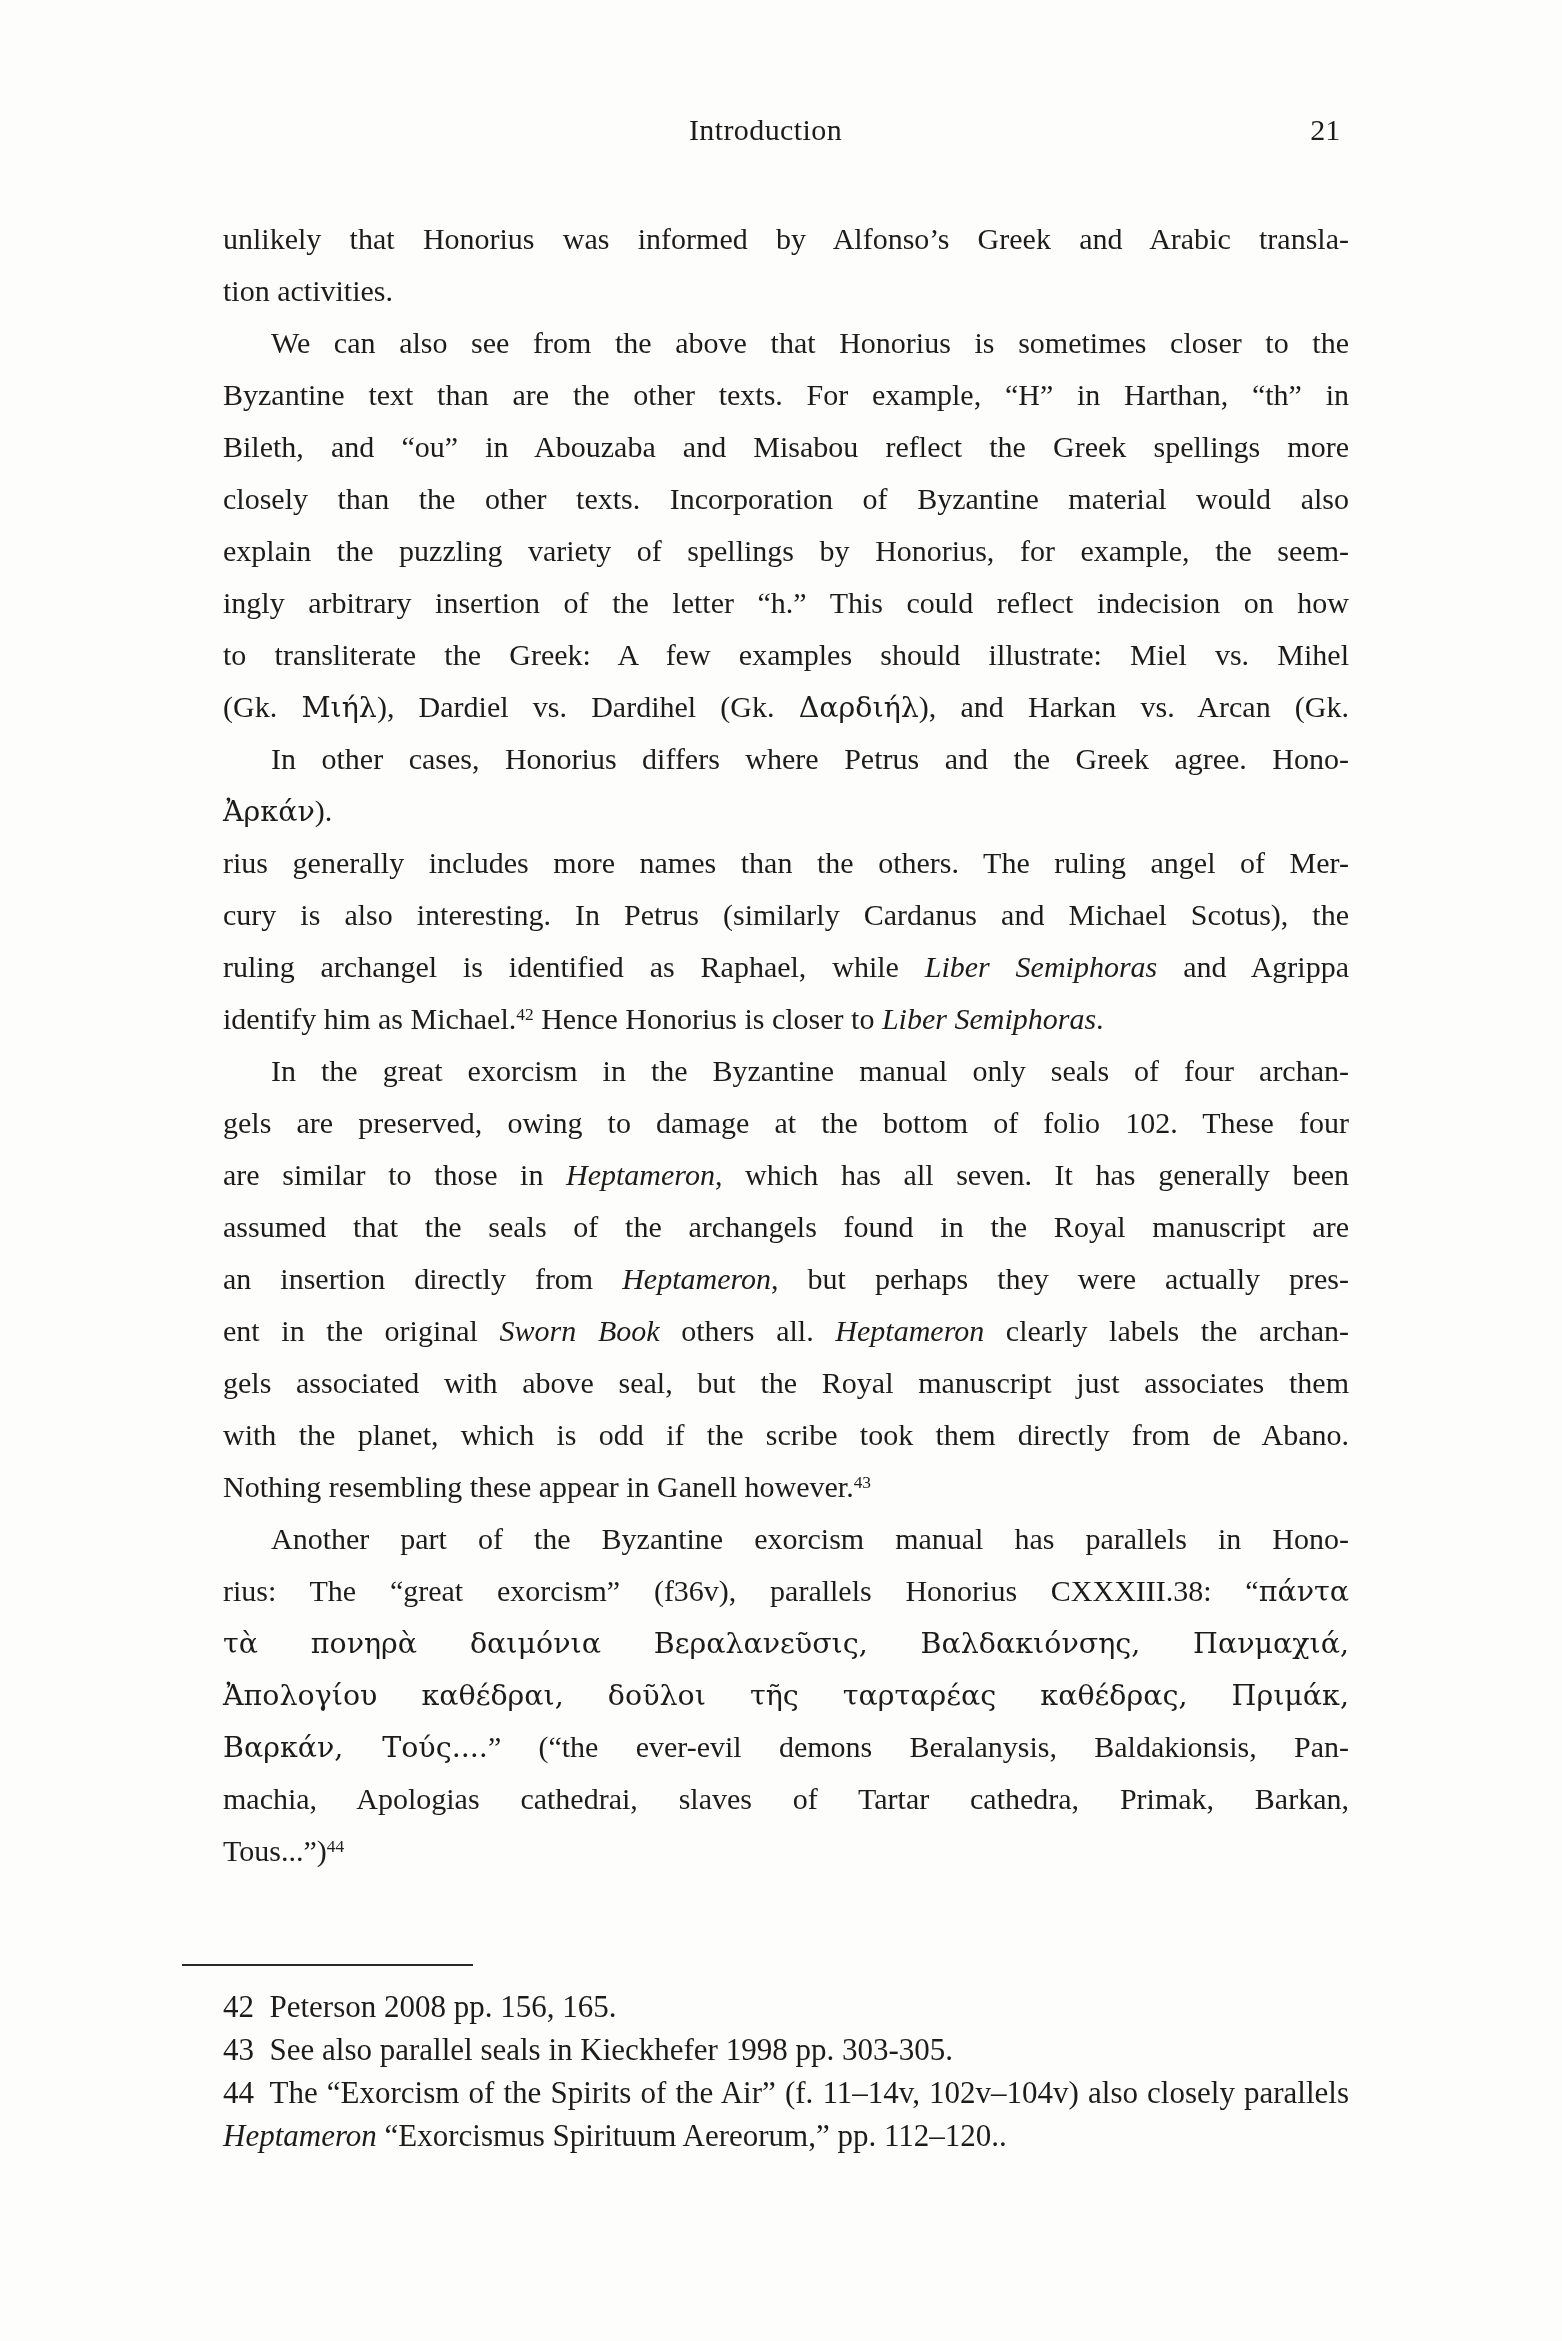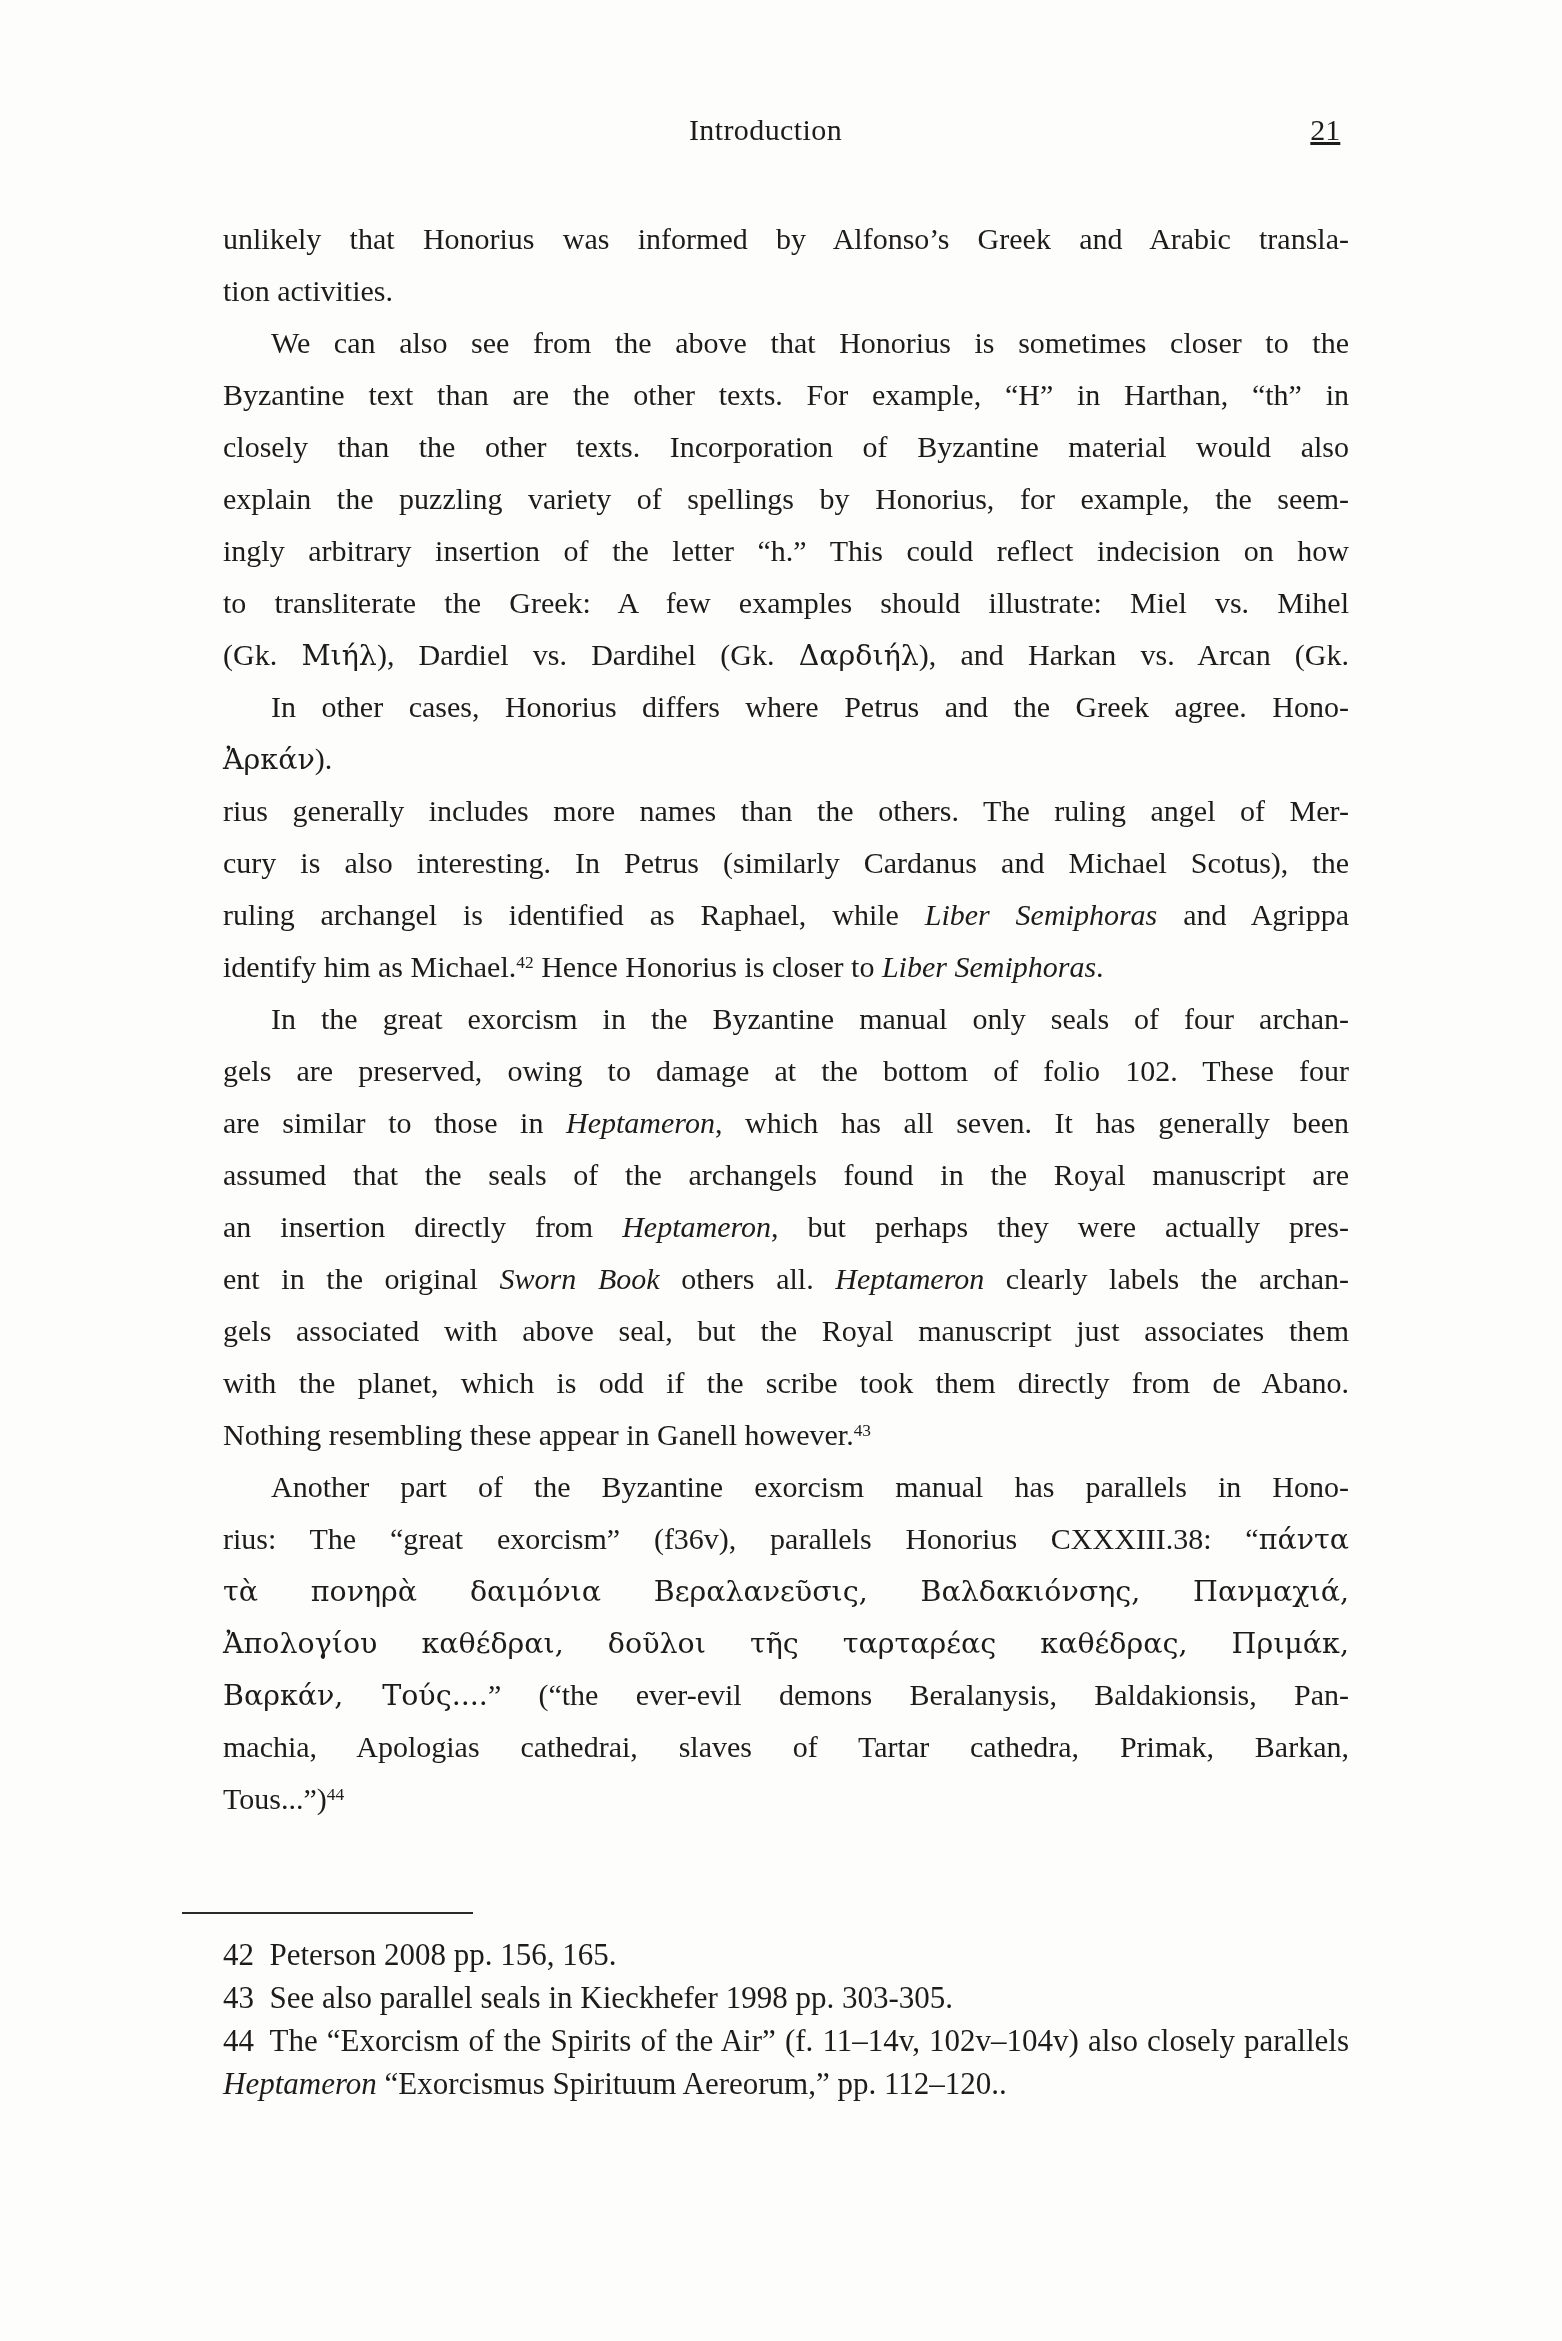--- a/index.html
+++ b/index.html
@@ -31,21 +31,20 @@
   .header-title {
     display: block;
     text-align: center;
     letter-spacing: 0.4px;
   }
   .page-number {
     position: absolute;
     right: 8.7px;
     top: 0;
     font-style: normal;
-    text-decoration: underline;
   }
   .body-text {
     font-size: 30px;
     line-height: 52px;
     width: 1167px;
   }
   .line {
     text-align: justify;
     text-align-last: justify;
     height: 52px;
@@ -91,20 +90,21 @@
 <div class="page">
   <div class="running-header">
     <span class="header-title">Introduction</span>
     <span class="page-number">21</span>
   </div>
   <div class="body-text" id="body-lines">
       <div class="line"><span>unlikely that Honorius was informed by Alfonso’s Greek and Arabic transla-</span></div>
       <div class="line last"><span>tion activities.</span></div>
       <div class="line indent"><span>We can also see from the above that Honorius is sometimes closer to the</span></div>
       <div class="line"><span>Byzantine text than are the other texts. For example, “H” in Harthan, “th” in</span></div>
+      <div class="line"><span>Bileth, and “ou” in Abouzaba and Misabou reflect the Greek spellings more</span></div>
       <div class="line"><span>closely than the other texts. Incorporation of Byzantine material would also</span></div>
       <div class="line"><span>explain the puzzling variety of spellings by Honorius, for example, the seem-</span></div>
       <div class="line"><span>ingly arbitrary insertion of the letter “h.” This could reflect indecision on how</span></div>
       <div class="line"><span>to transliterate the Greek: A few examples should illustrate: Miel vs. Mihel</span></div>
       <div class="line"><span>(Gk. </span><span class="gr">Μιήλ</span><span>), Dardiel vs. Dardihel (Gk. </span><span class="gr">Δαρδιήλ</span><span>), and Harkan vs. Arcan (Gk.</span></div>
       <div class="line indent"><span>In other cases, Honorius differs where Petrus and the Greek agree. Hono-</span></div>
       <div class="line last"><span class="gr">Ἀρκάν</span><span>).</span></div>
       <div class="line"><span>rius generally includes more names than the others. The ruling angel of Mer-</span></div>
       <div class="line"><span>cury is also interesting. In Petrus (similarly Cardanus and Michael Scotus), the</span></div>
       <div class="line"><span>ruling archangel is identified as Raphael, while </span><span class="it">Liber Semiphoras</span><span> and Agrippa</span></div>

